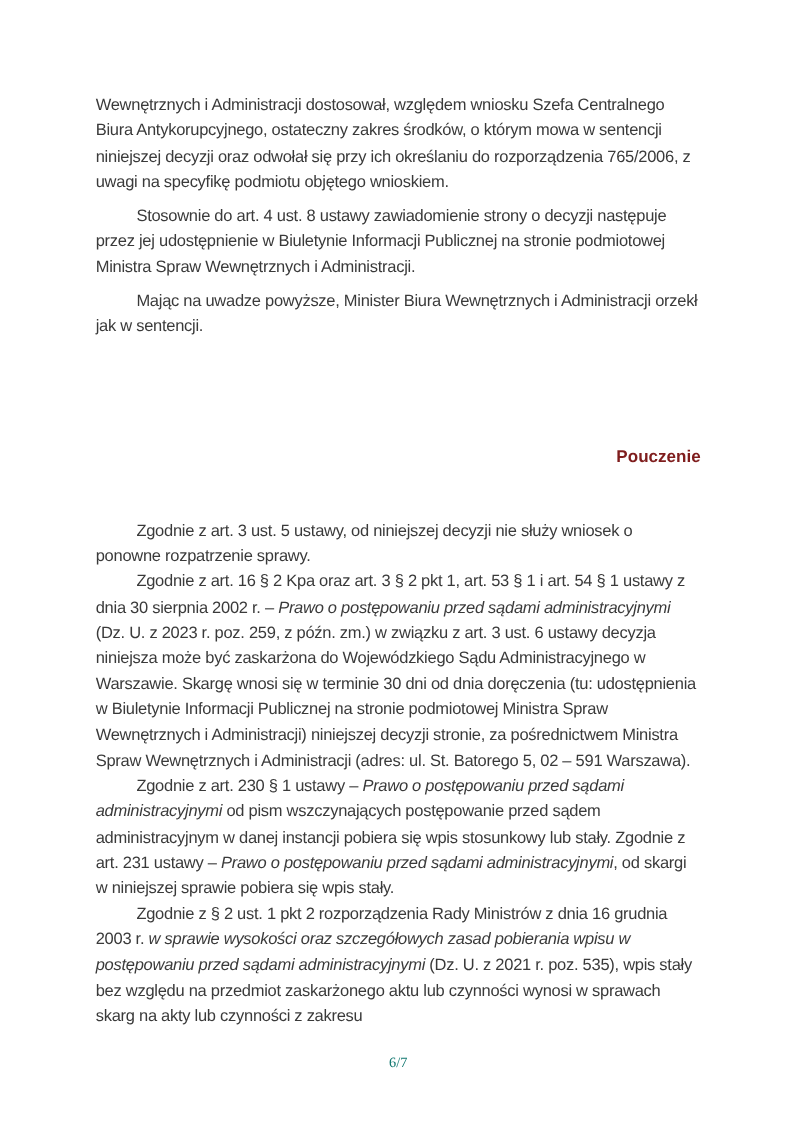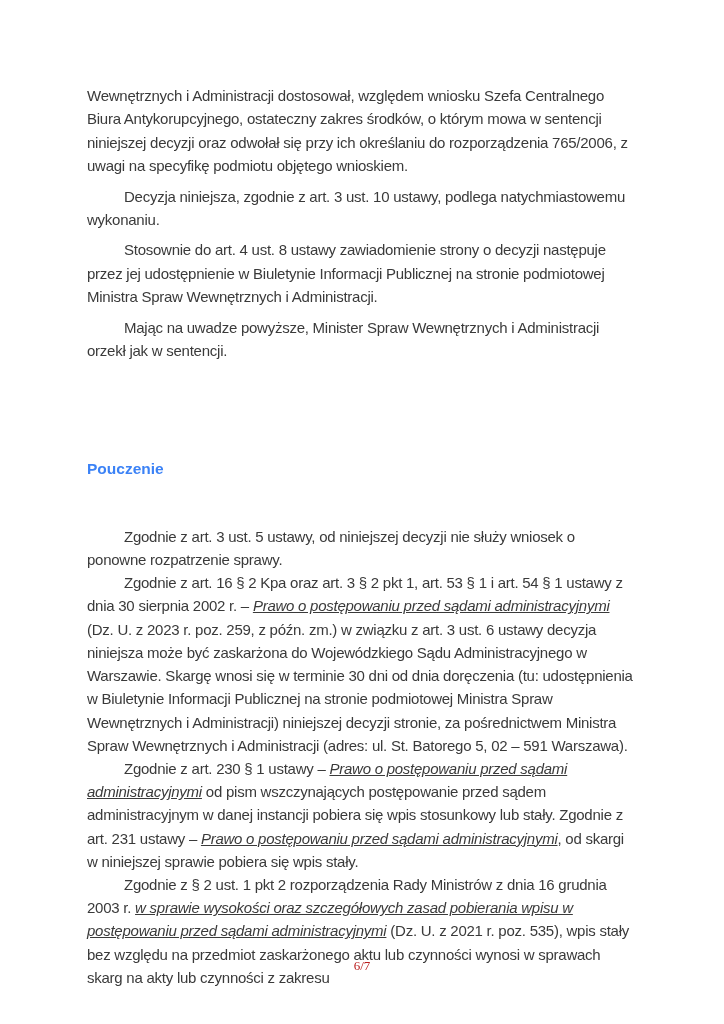--- a/index.html
+++ b/index.html
@@ -30,58 +30,56 @@
     text-align: left;
   }
   .indent {
     text-indent: 37px;
   }
   .heading {
     margin: 95px 0 44px 0;
     font-size: 15.5px;
     line-height: 23.4px;
     font-weight: bold;
-    text-align: left;
-    color: #3b82f6;
+    text-align: right;
+    color: #7f1d1d;
   }
   .para2 {
     margin: 0;
     font-size: 15px;
     line-height: 23.2px;
     letter-spacing: -0.25px;
     text-align: left;
   }
   .italic {
     font-style: italic;
-    text-decoration: underline;
   }
   .footer {
     position: absolute;
     top: 958px;
     left: 0;
     right: 0;
     text-align: center;
     font-family: "Liberation Serif", serif;
     font-size: 13px;
-    color: #b91c1c;
+    color: #0f766e;
   }
 </style>
 </head>
 <body>
 
 <div class="page">
   <div class="content">
 
     <p class="para">Wewnętrznych i Administracji dostosował, względem wniosku Szefa Centralnego Biura Antykorupcyjnego, ostateczny zakres środków, o którym mowa w sentencji niniejszej decyzji oraz odwołał się przy ich określaniu do rozporządzenia 765/2006, z uwagi na specyfikę podmiotu objętego wnioskiem.</p>
 
-    <p class="para indent">Decyzja niniejsza, zgodnie z art. 3 ust. 10 ustawy, podlega natychmiastowemu wykonaniu.</p>
 
     <p class="para indent">Stosownie do art. 4 ust. 8 ustawy zawiadomienie strony o decyzji następuje przez jej udostępnienie w Biuletynie Informacji Publicznej na stronie podmiotowej Ministra Spraw Wewnętrznych i Administracji.</p>
 
-    <p class="para indent">Mając na uwadze powyższe, Minister Spraw Wewnętrznych i Administracji orzekł jak w sentencji.</p>
+    <p class="para indent">Mając na uwadze powyższe, Minister Biura Wewnętrznych i Administracji orzekł jak w sentencji.</p>
 
     <h2 class="heading">Pouczenie</h2>
 
     <p class="para2 indent">Zgodnie z art. 3 ust. 5 ustawy, od niniejszej decyzji nie służy wniosek o ponowne rozpatrzenie sprawy.</p>
 
     <p class="para2 indent"><span>Zgodnie z art. 16 § 2 Kpa oraz art. 3 § 2 pkt 1, art. 53 § 1 i art. 54 § 1 ustawy z dnia 30 sierpnia 2002 r. – </span><span class="italic">Prawo o postępowaniu przed sądami administracyjnymi</span><span> (Dz. U. z 2023 r. poz. 259, z późn. zm.) w związku z art. 3 ust. 6 ustawy decyzja niniejsza może być zaskarżona do Wojewódzkiego Sądu Administracyjnego w Warszawie. Skargę wnosi się w terminie 30 dni od dnia doręczenia (tu: udostępnienia w Biuletynie Informacji Publicznej na stronie podmiotowej Ministra Spraw Wewnętrznych i Administracji) niniejszej decyzji stronie, za pośrednictwem Ministra Spraw Wewnętrznych i Administracji (adres: ul. St. Batorego 5, 02 – 591 Warszawa).</span></p>
 
     <p class="para2 indent"><span>Zgodnie z art. 230 § 1 ustawy – </span><span class="italic">Prawo o postępowaniu przed sądami administracyjnymi</span><span> od pism wszczynających postępowanie przed sądem administracyjnym w danej instancji pobiera się wpis stosunkowy lub stały. Zgodnie z art. 231 ustawy – </span><span class="italic">Prawo o postępowaniu przed sądami administracyjnymi</span><span>, od skargi w niniejszej sprawie pobiera się wpis stały.</span></p>
 
     <p class="para2 indent"><span>Zgodnie z § 2 ust. 1 pkt 2 rozporządzenia Rady Ministrów z dnia 16 grudnia 2003 r. </span><span class="italic">w sprawie wysokości oraz szczegółowych zasad pobierania wpisu w postępowaniu przed sądami administracyjnymi</span><span> (Dz. U. z 2021 r. poz. 535), wpis stały bez względu na przedmiot zaskarżonego aktu lub czynności wynosi w sprawach skarg na akty lub czynności z zakresu</span></p>

